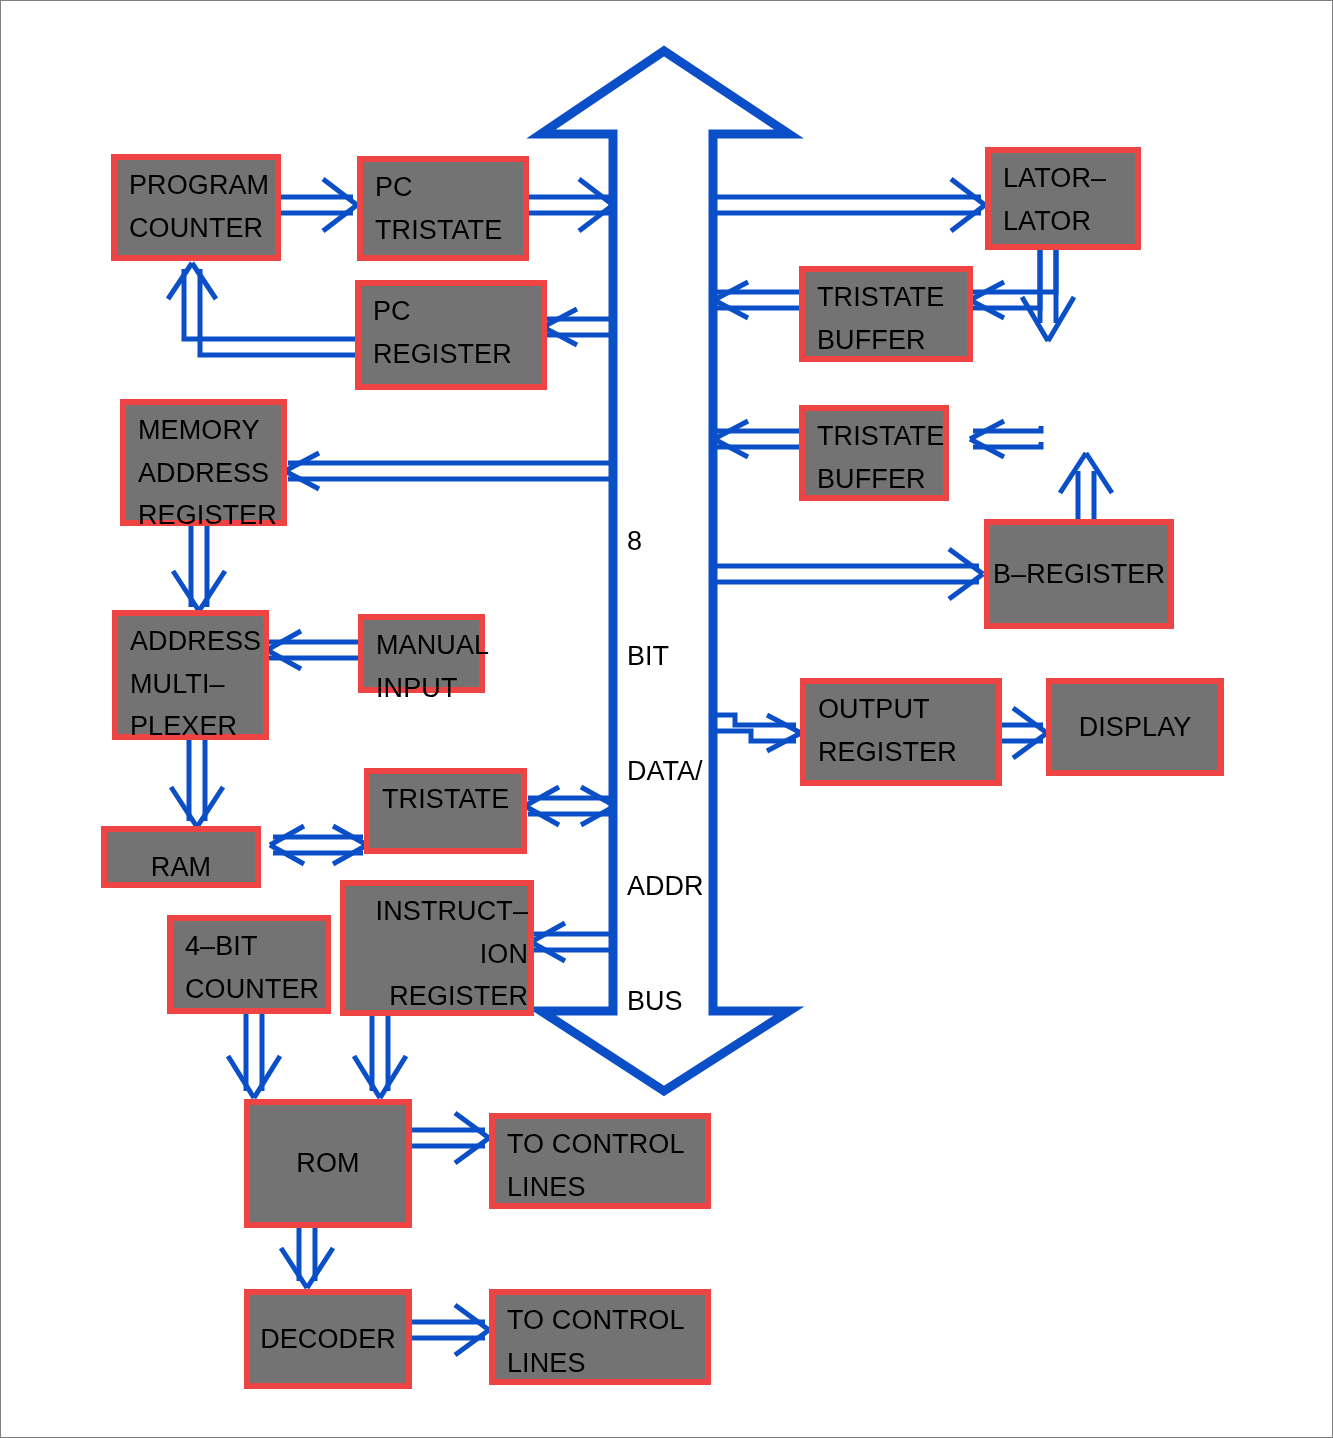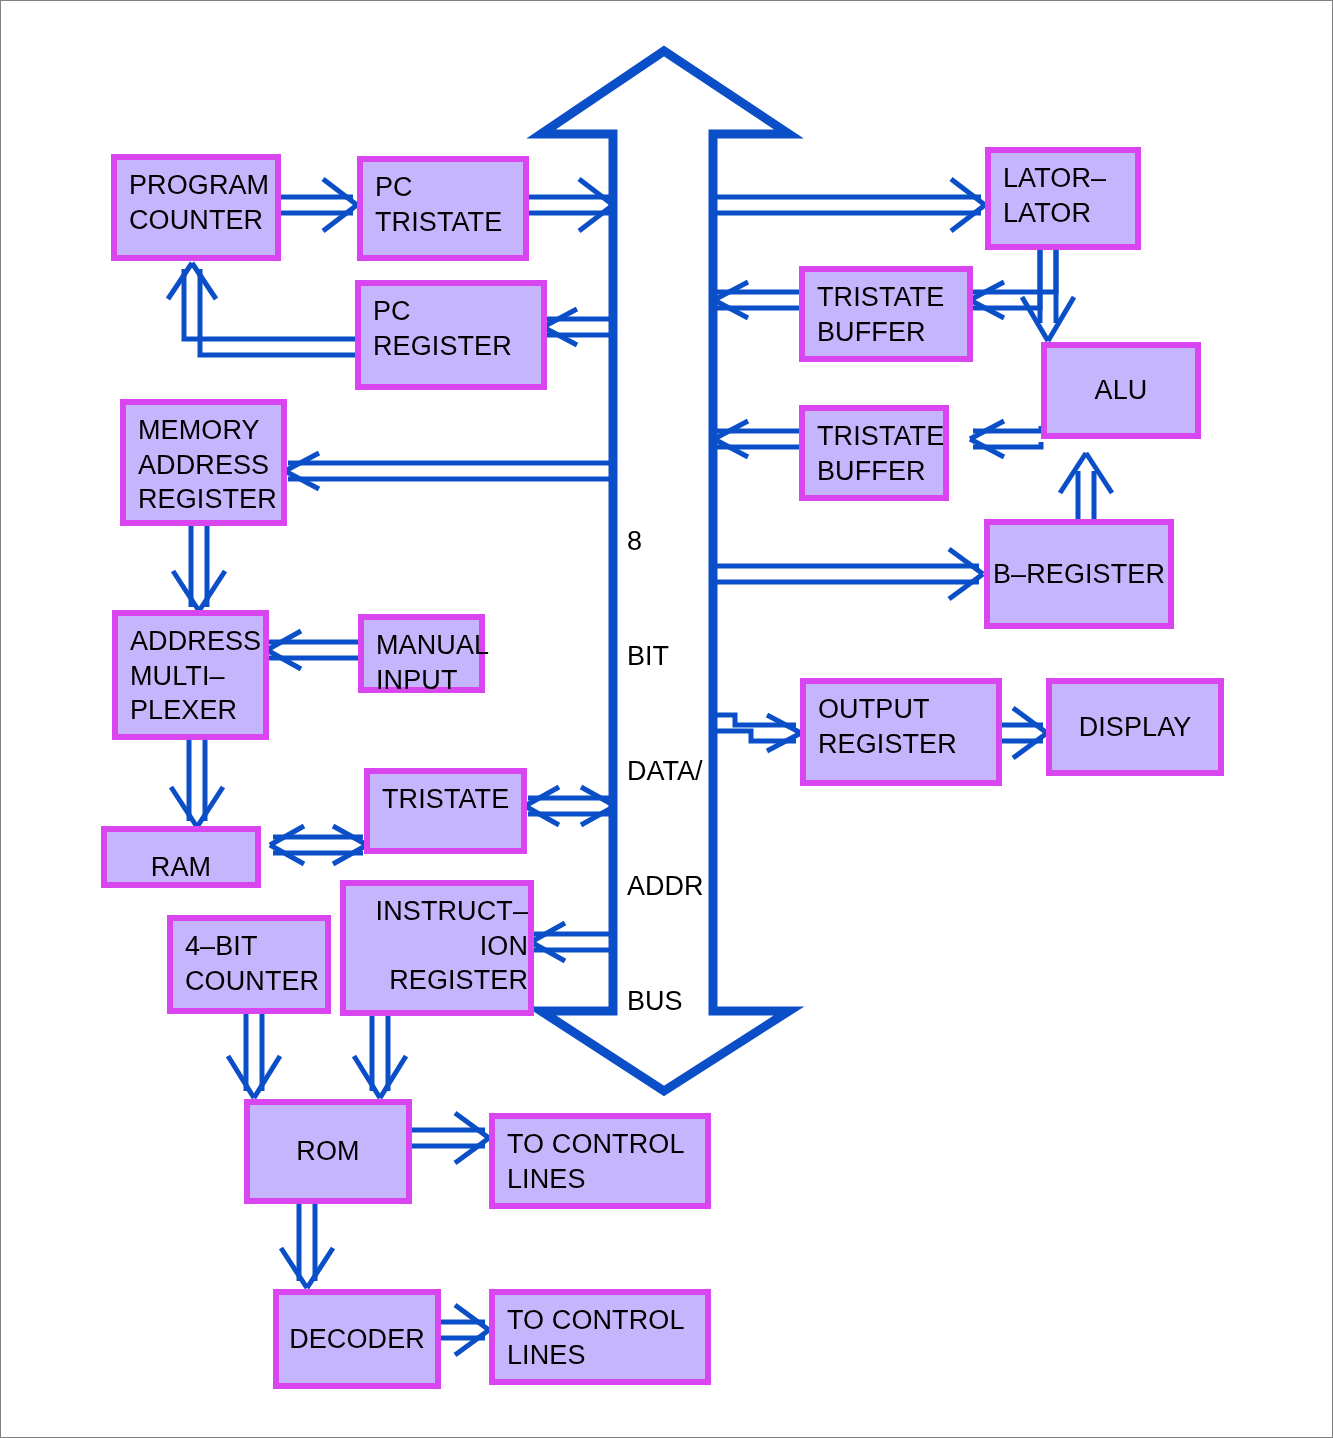--- a/index.html
+++ b/index.html
@@ -21,28 +21,29 @@
   #svg-layer {
     position: absolute;
     left: 0;
     top: 0;
     width: 1333px;
     height: 1438px;
   }
   .node {
     position: absolute;
     box-sizing: border-box;
-    background: #c4b5fd;
-    border: 6px solid #d946ef;
+    background: #737373;
+    border: 6px solid #ef4444;
     display: flex;
     flex-direction: column;
     justify-content: flex-start;
     align-items: flex-start;
     padding: 8px 0 0 12px;
     z-index: 4;
+    gap: 8px;
   }
   .node.center { align-items: center; justify-content: center; padding: 0; }
   .node .line {
     color: #000000;
     font-size: 27px;
     line-height: 1.28;
     white-space: pre;
     letter-spacing: 0.1px;
   }
   .bus-label {
@@ -309,25 +310,25 @@
     <div class="line">INSTRUCT–</div>
     <div class="line">ION</div>
     <div class="line">REGISTER</div>
   </div>
 
   <div class="node" style="left:166px; top:914px; width:164px; height:99px;">
     <div class="line">4–BIT</div>
     <div class="line">COUNTER</div>
   </div>
 
-  <div class="node center" style="left:243px; top:1098px; width:168px; height:105px;">
+  <div class="node center" style="left:243px; top:1098px; width:168px; height:129px;">
     <div class="line">ROM</div>
   </div>
 
-  <div class="node center" style="left:243px; top:1288px; width:168px; height:100px;margin-left:29px;">
+  <div class="node center" style="left:243px; top:1288px; width:168px; height:100px;">
     <div class="line">DECODER</div>
   </div>
 
   <div class="node" style="left:488px; top:1112px; width:222px; height:96px;">
     <div class="line">TO CONTROL</div>
     <div class="line">LINES</div>
   </div>
 
   <div class="node" style="left:488px; top:1288px; width:222px; height:96px;">
     <div class="line">TO CONTROL</div>
@@ -342,23 +343,20 @@
   <div class="node" style="left:798px; top:265px; width:174px; height:96px;">
     <div class="line">TRISTATE</div>
     <div class="line">BUFFER</div>
   </div>
 
   <div class="node" style="left:798px; top:404px; width:150px; height:96px;">
     <div class="line">TRISTATE</div>
     <div class="line">BUFFER</div>
   </div>
 
-  <div class="node center" style="left:1040px; top:341px; width:160px; height:97px;">
-    <div class="line">ALU</div>
-  </div>
 
   <div class="node center" style="left:983px; top:518px; width:190px; height:110px;">
     <div class="line">B–REGISTER</div>
   </div>
 
   <div class="node" style="left:799px; top:677px; width:202px; height:108px;">
     <div class="line">OUTPUT</div>
     <div class="line">REGISTER</div>
   </div>
 

